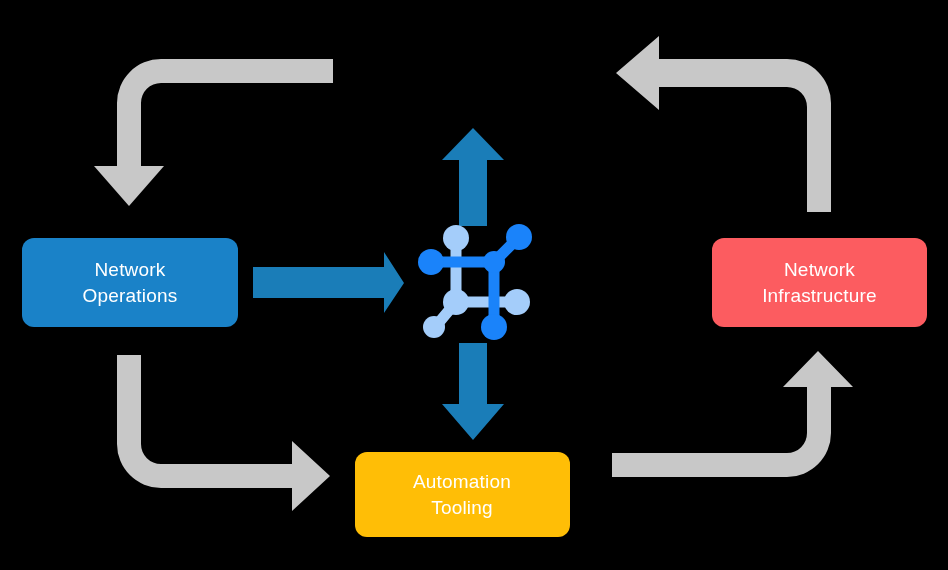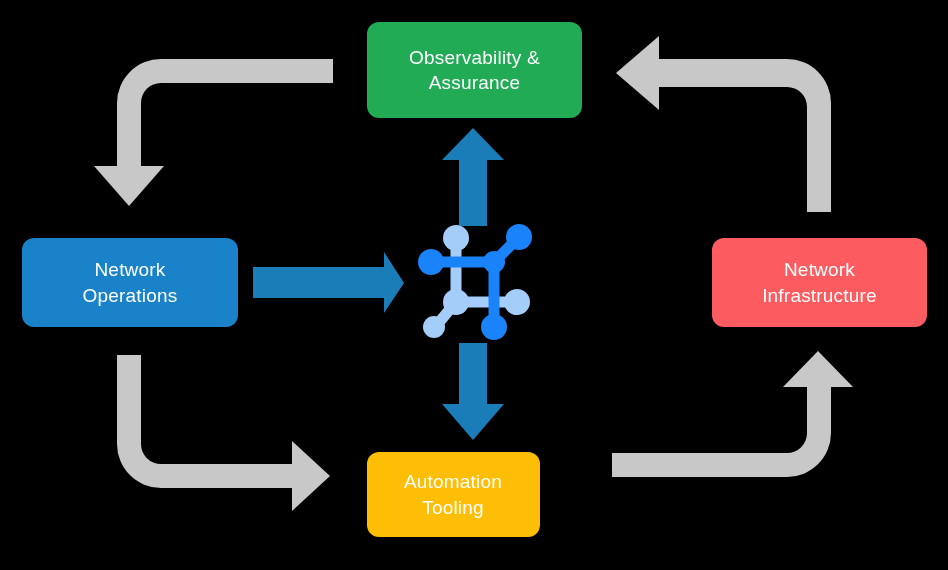--- a/index.html
+++ b/index.html
@@ -51,23 +51,23 @@
     background: #1a82c8;
   }
   #box-infrastructure {
     left: 712px;
     top: 238px;
     width: 215px;
     height: 89px;
     background: #fc5c60;
   }
   #box-automation {
-    left: 367px;
+    left: 355px;
     top: 452px;
-    width: 173px;
+    width: 215px;
     height: 85px;
     background: #ffbe06;
     padding-left: 9px;
   }
   .svg-layer {
     position: absolute;
     left: 0;
     top: 0;
     width: 948px;
     height: 570px;
@@ -128,24 +128,20 @@
     </g>
 
     <g fill="#1a83fa">
       <circle cx="13" cy="40" r="13"></circle>
       <circle cx="76" cy="40" r="11"></circle>
       <circle cx="101" cy="15" r="13"></circle>
       <circle cx="76" cy="105" r="13"></circle>
     </g>
   </svg>
 
-  <div class="node-box" id="box-observability">
-    <span class="node-label">Observability &amp;
-Assurance</span>
-  </div>
 
   <div class="node-box" id="box-operations">
     <span class="node-label">Network
 Operations</span>
   </div>
 
   <div class="node-box" id="box-infrastructure">
     <span class="node-label">Network
 Infrastructure</span>
   </div>

